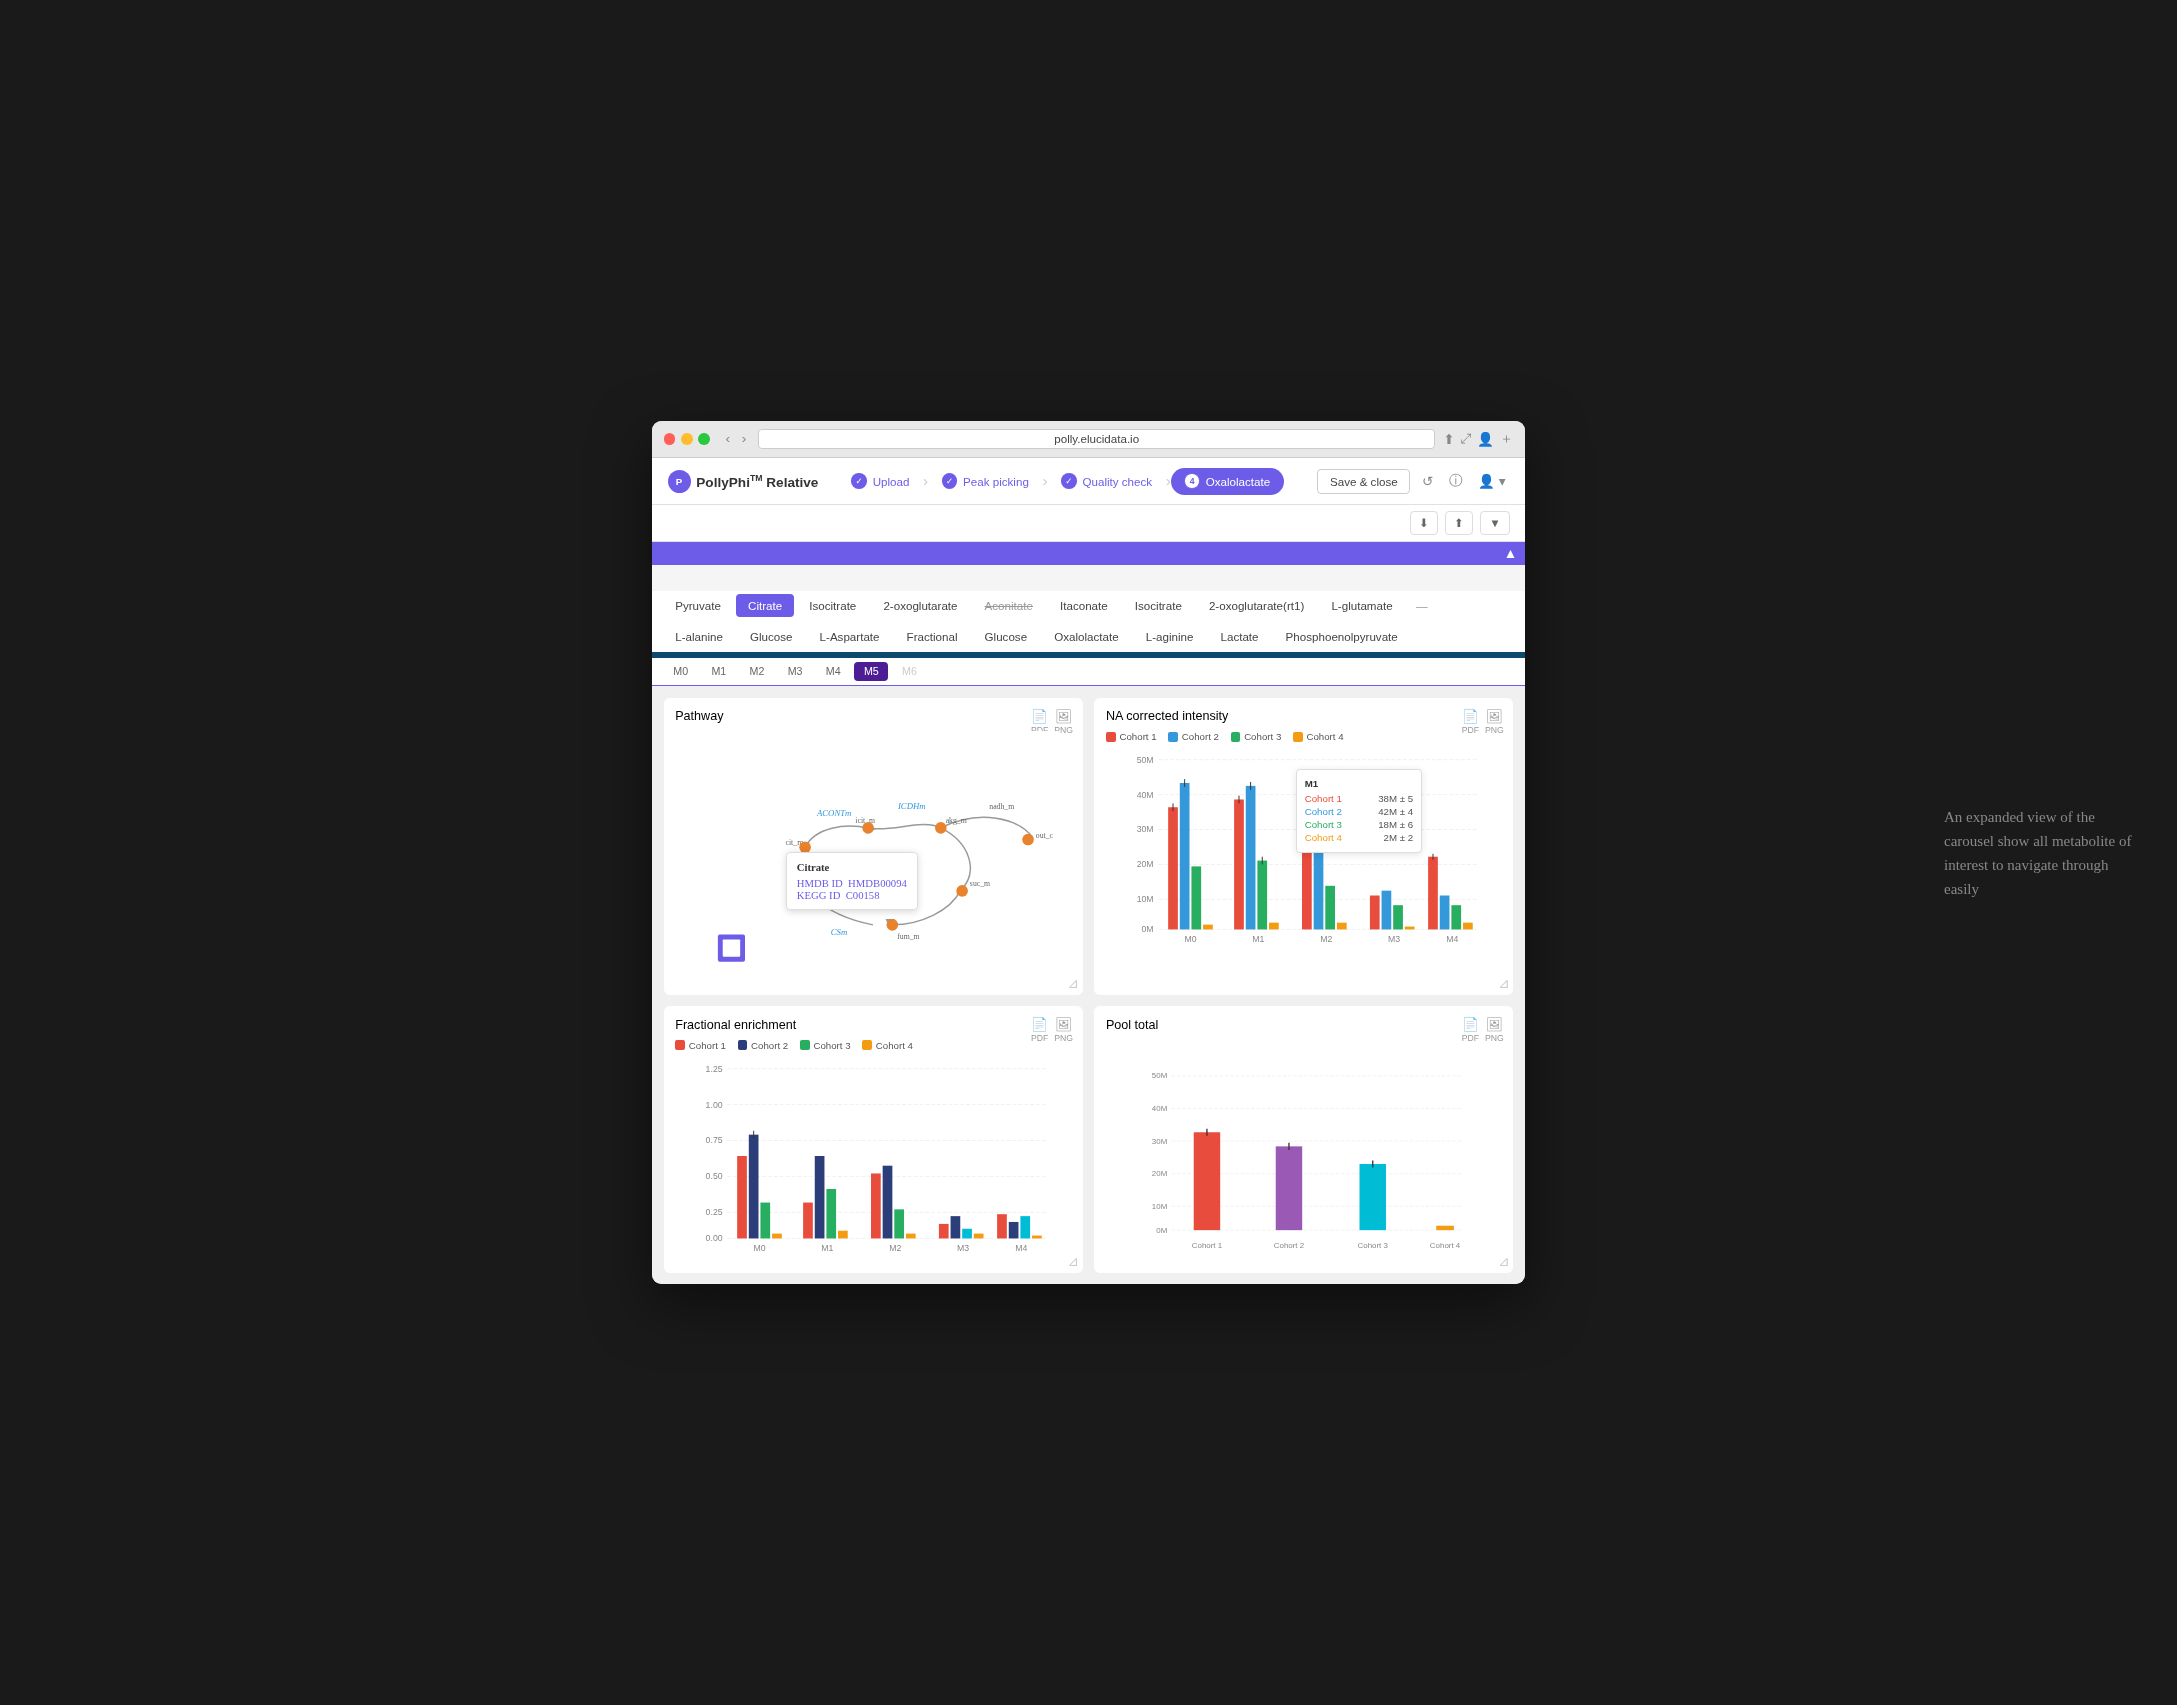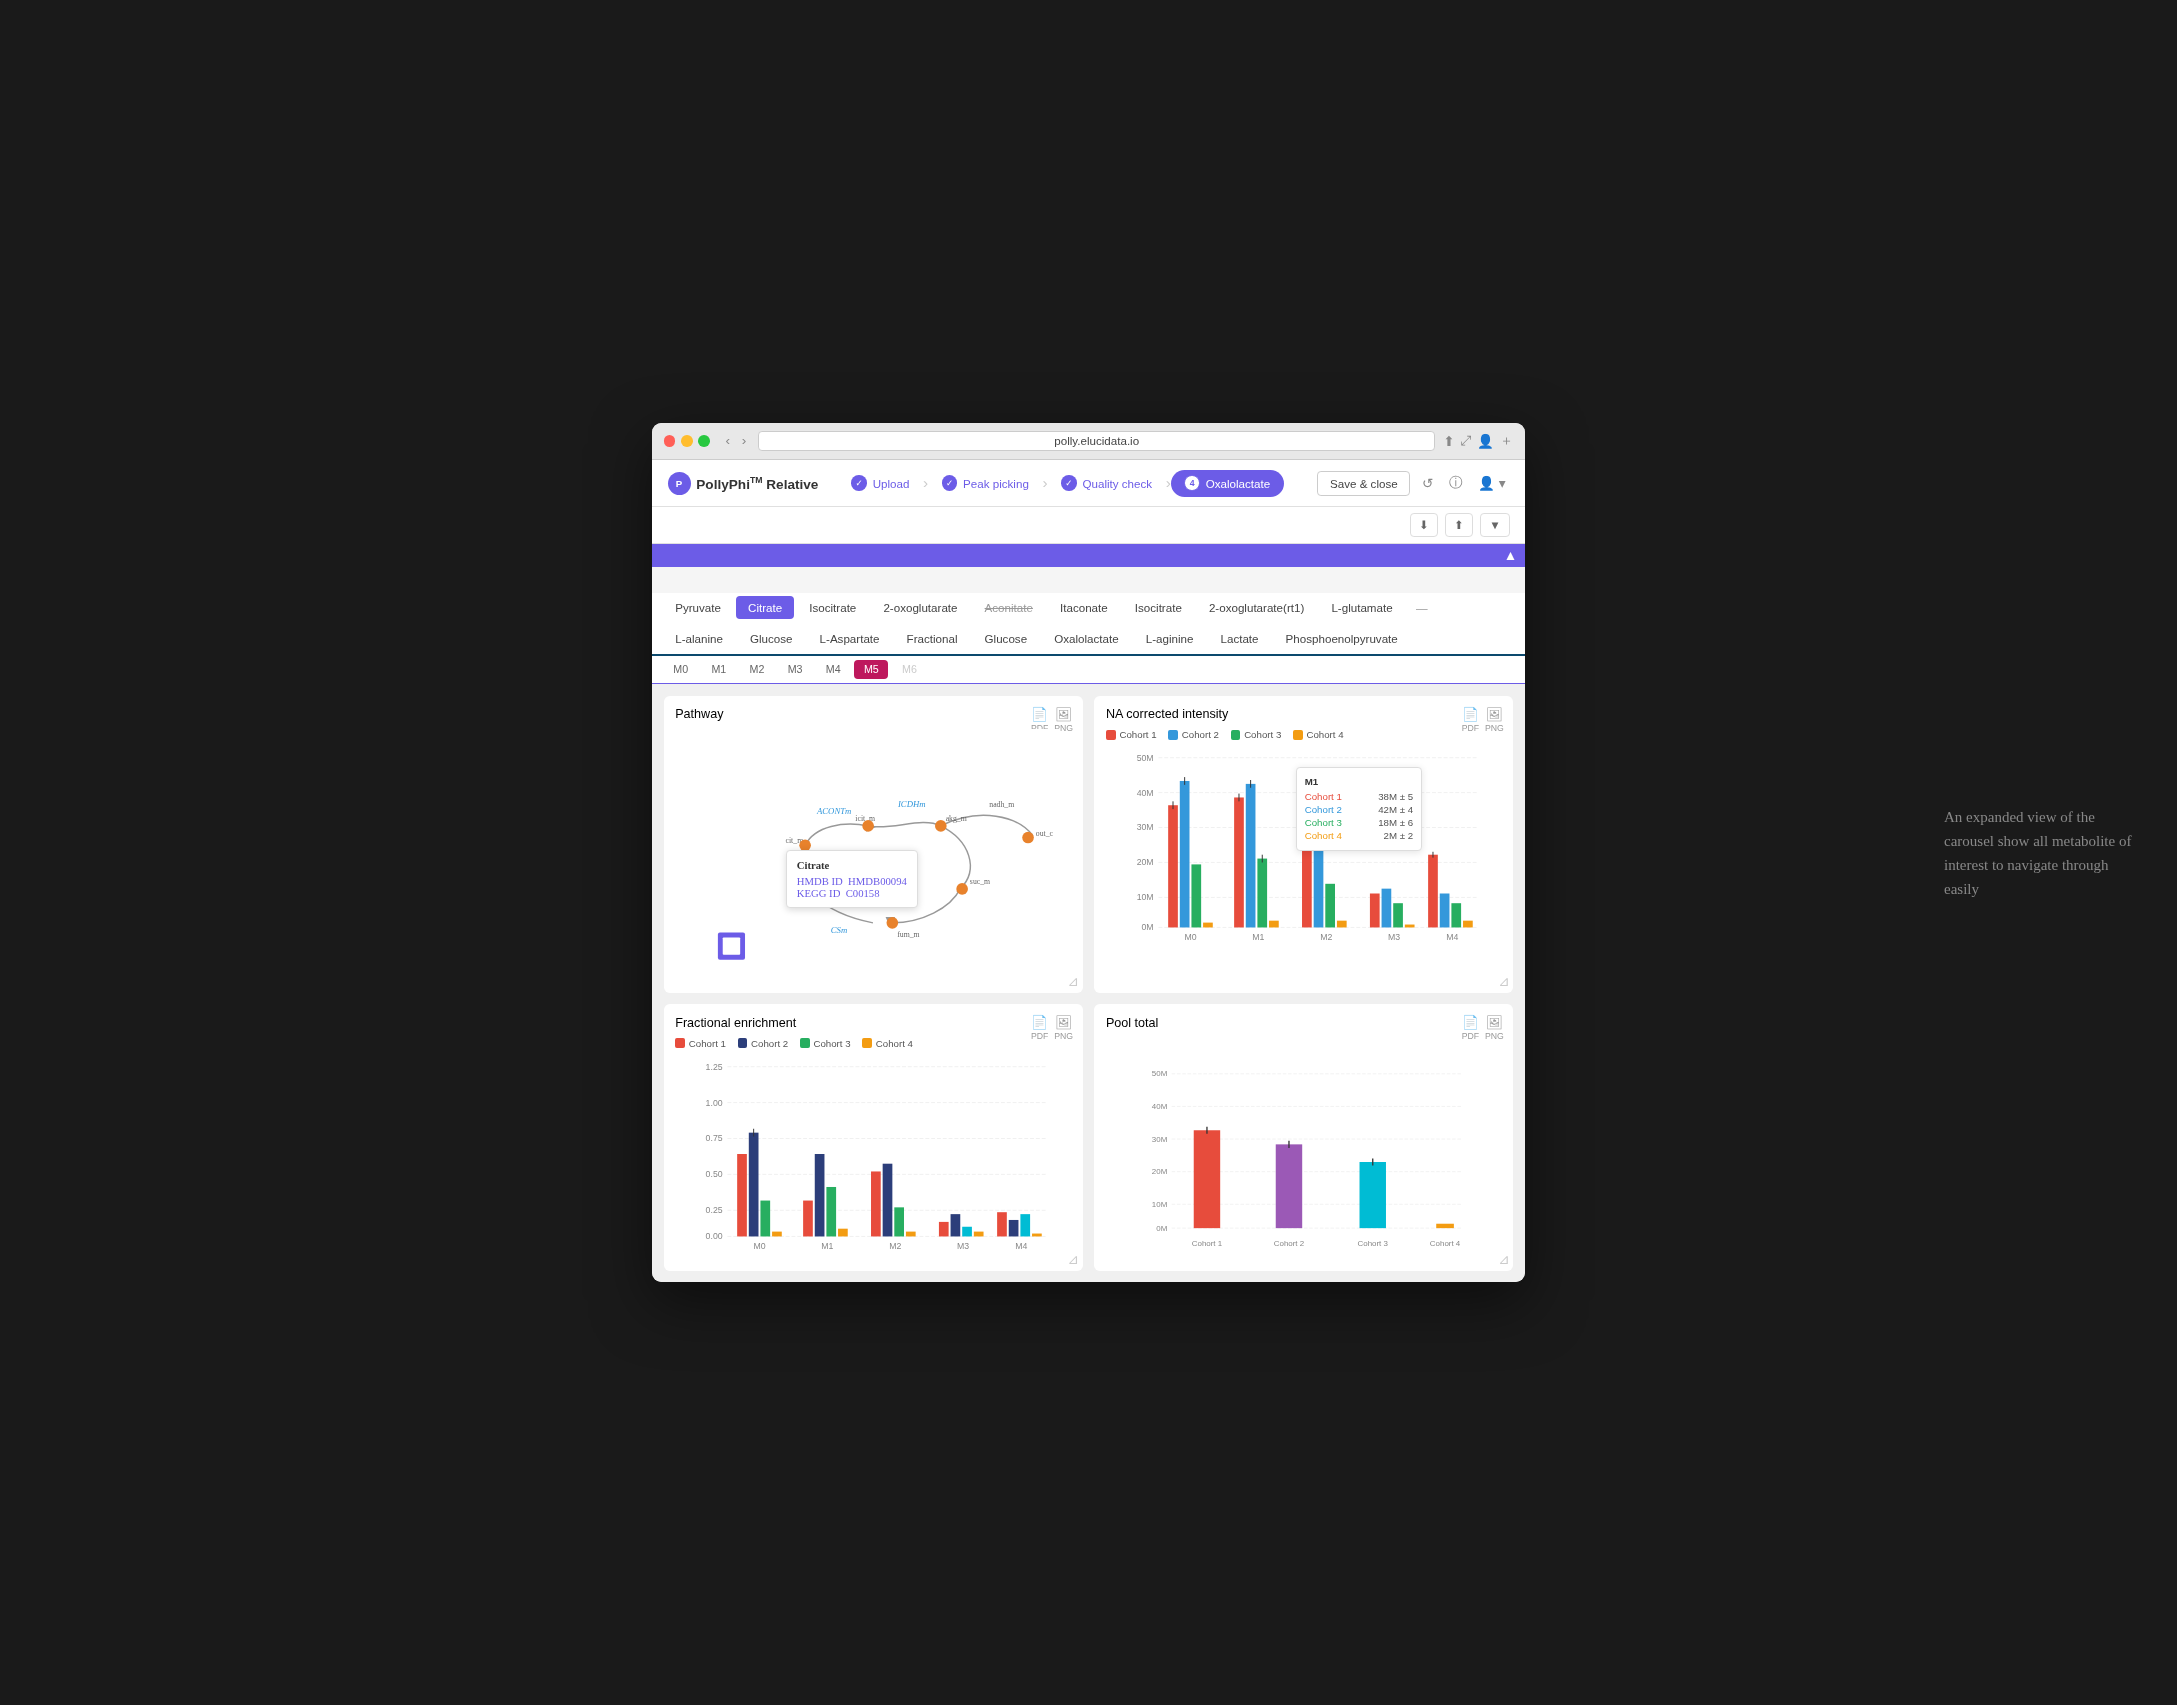--- a/index.html
+++ b/index.html
@@ -62,31 +62,31 @@
 
     
     .toolbar { background: white; border-bottom: 1px solid #e0e0e0; padding: 5.8px 15.5px; display: flex; justify-content: flex-end; gap: 7.8px; }
     .toolbar-btn { background: none; border: 1px solid #ddd; border-radius: 3.9px; padding: 3.9px 7.8px; cursor: pointer; color: #666; font-size: 11.6px; }
 
     
     .collapse-bar { background: #6c5ce7; height: 23px; display: flex; align-items: center; justify-content: flex-end; padding-right: 7.8px; cursor: pointer; }
     .collapse-btn { color: white; background: none; border: none; font-size: 13.6px; cursor: pointer; }
 
     
-    .metabolite-carousel { background: white; border-bottom: 2px solid #0c4a6e; margin-top: 26px; }
+    .metabolite-carousel { background: white; border-bottom: 6px solid #0c4a6e; margin-top: 26px; }
     .carousel-row { display: flex; align-items: center; padding: 3.9px 11.6px; gap: 3.9px; }
     .metabolite-tag { padding: 4.9px 11.6px; border-radius: 3.9px; font-size: 11.6px; cursor: pointer; white-space: nowrap; border: none; background: none; color: #444; }
     .metabolite-tag.active { background: #6c5ce7; color: white; }
     .metabolite-tag.strikethrough { text-decoration: line-through; color: #999; }
     .carousel-more { color: #999; font-size: 11.6px; padding: 3.9px 7.8px; }
 
     
     .isotopologue-tabs { background: white; border-bottom: 1.9px solid #6c5ce7; padding: 3.9px 11.6px; display: flex; gap: 3.9px; }
     .iso-tab { padding: 3.9px 9.7px; border-radius: 3.9px; font-size: 10.7px; cursor: pointer; color: #666; border: none; background: none; }
-    .iso-tab.active { background: #be185d; color: white; }
+    .iso-tab.active { background: #4c1d95; color: white; }
     .iso-tab.disabled { color: #ccc; cursor: default; }
 
     
     .main-content { background: #f0f0f0; padding: 11.6px; display: grid; grid-template-columns: 1fr 1fr; gap: 11.6px; }
 
     
     .chart-panel { background: white; border-radius: 5.8px; padding: 11.6px; position: relative; }
     .chart-panel-title { font-size: 12.6px; color: #000000; margin-bottom: 7.8px; font-weight: 500; }
     .chart-export { position: absolute; top: 9.7px; right: 9.7px; display: flex; gap: 5.8px; }
     .export-btn { background: none; border: none; color: #999; font-size: 9.7px; cursor: pointer; display: flex; flex-direction: column; align-items: center; gap: 1px; }

